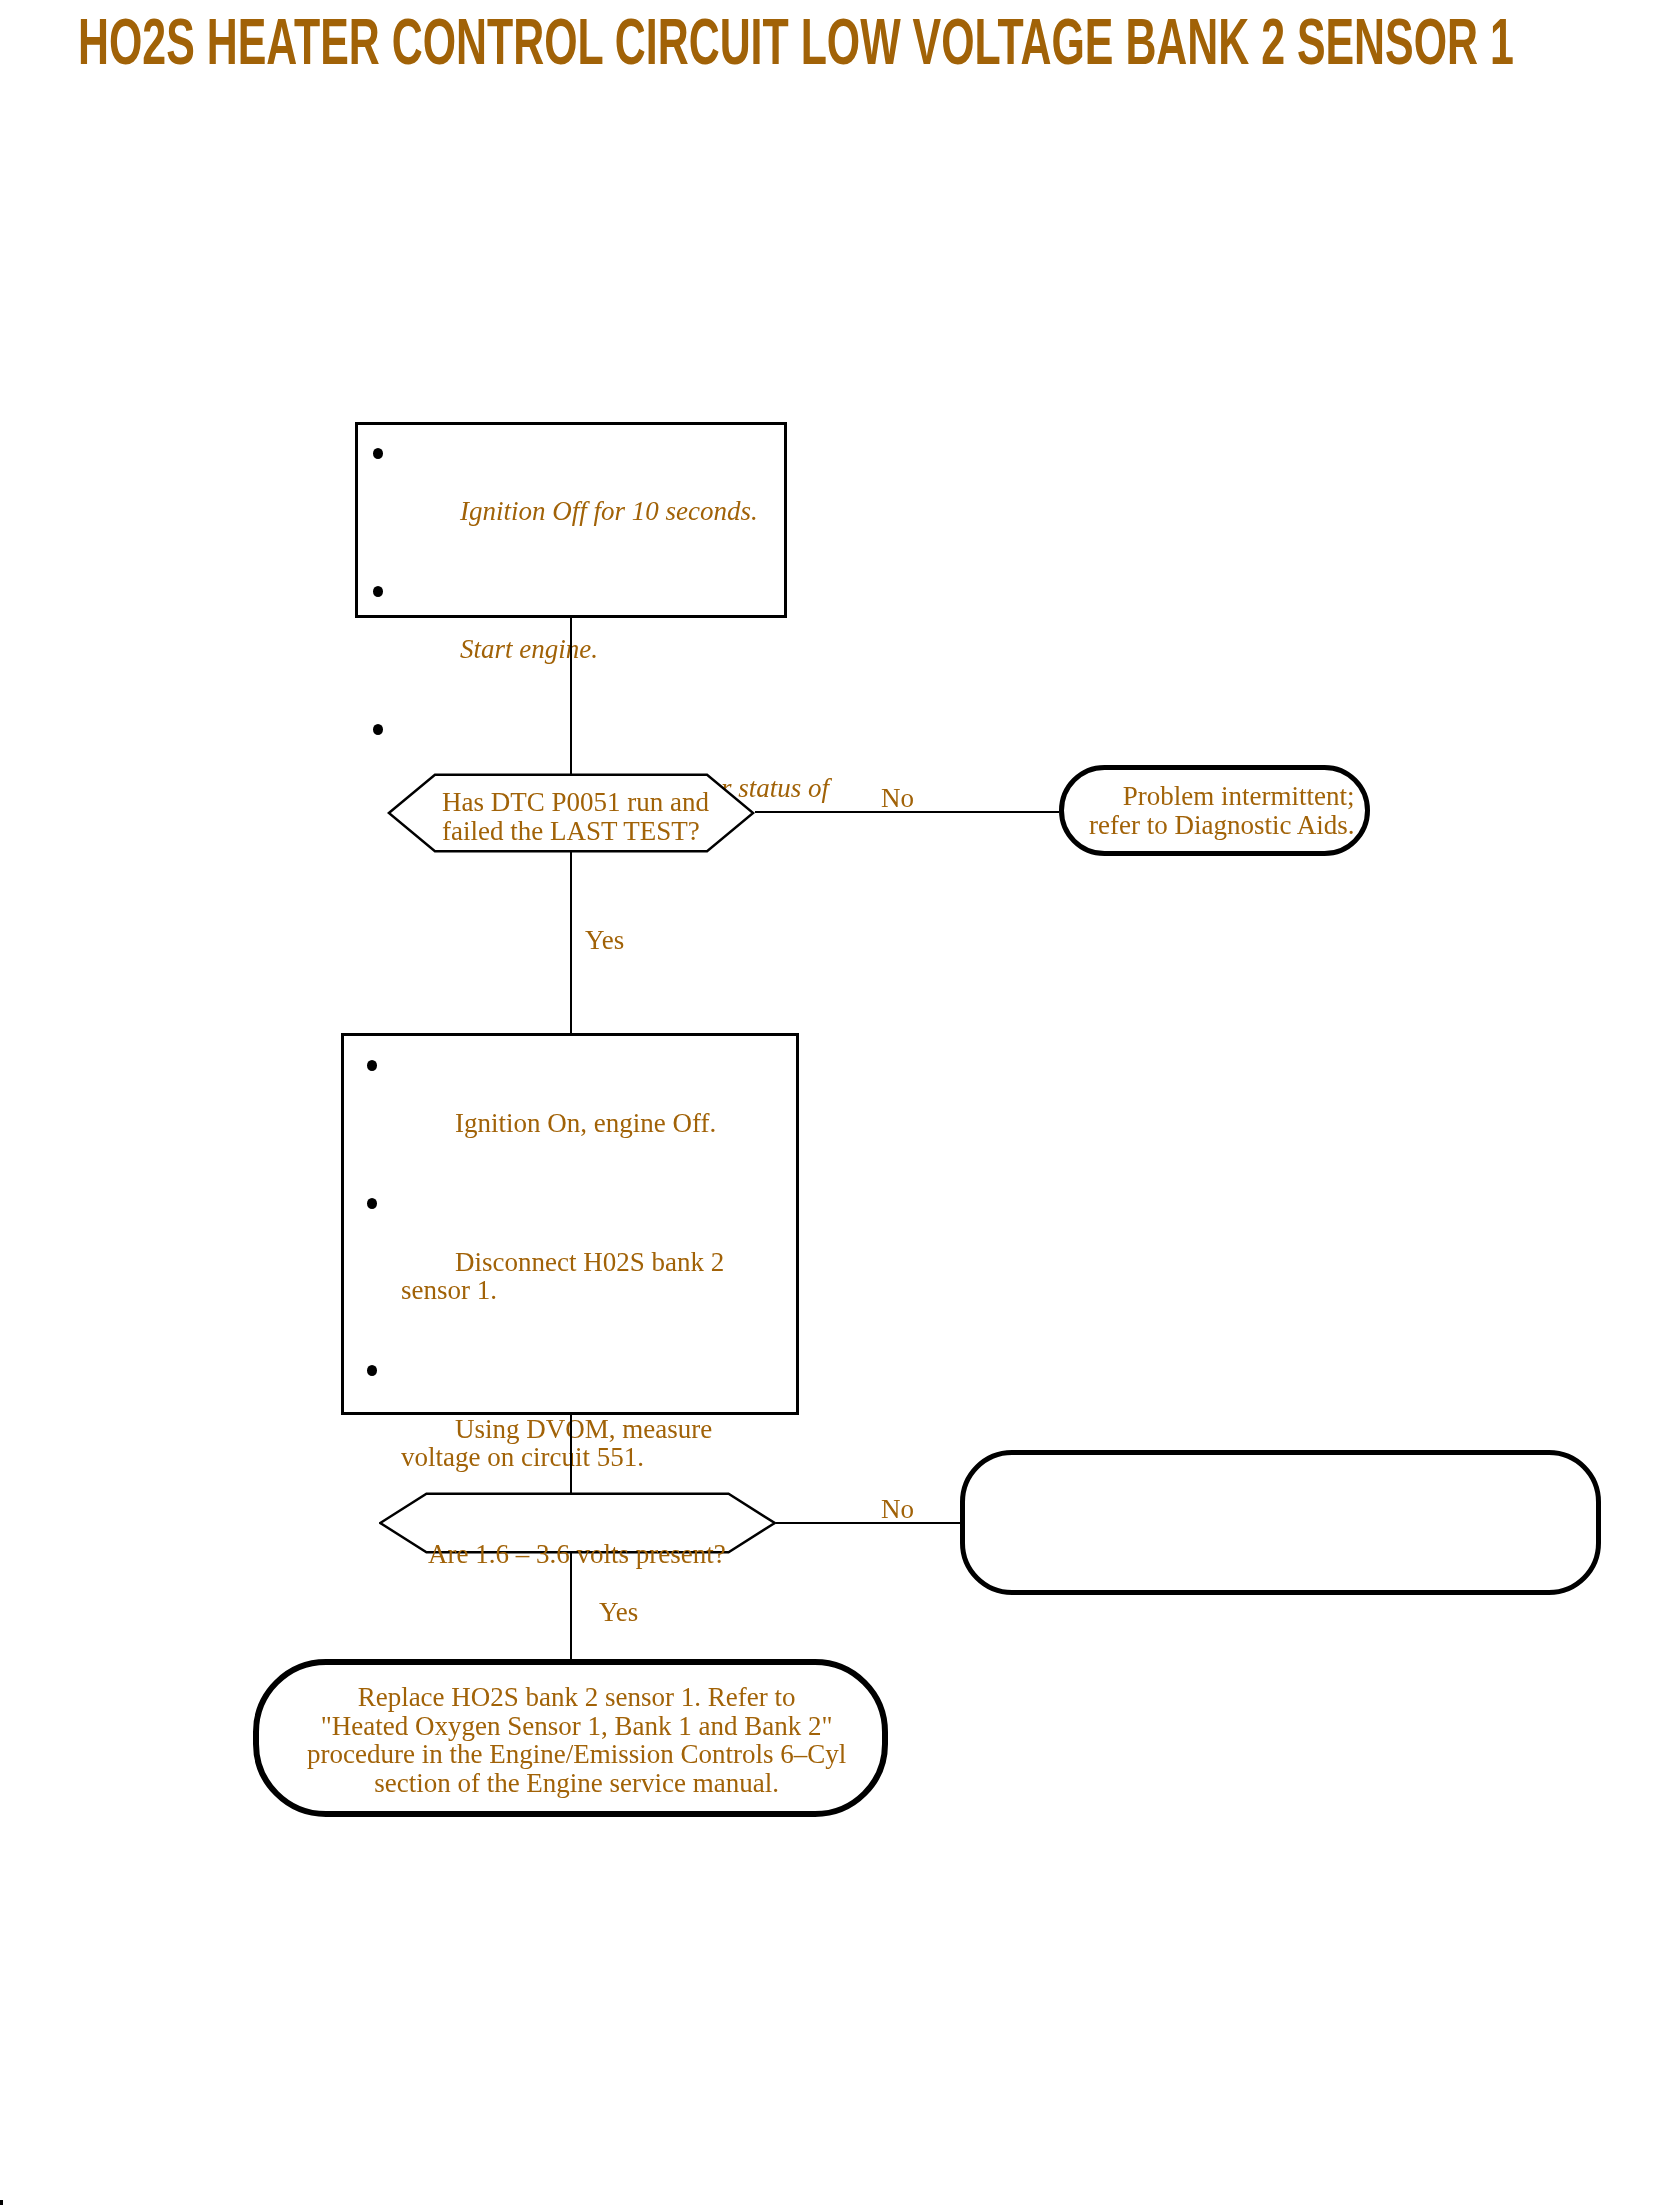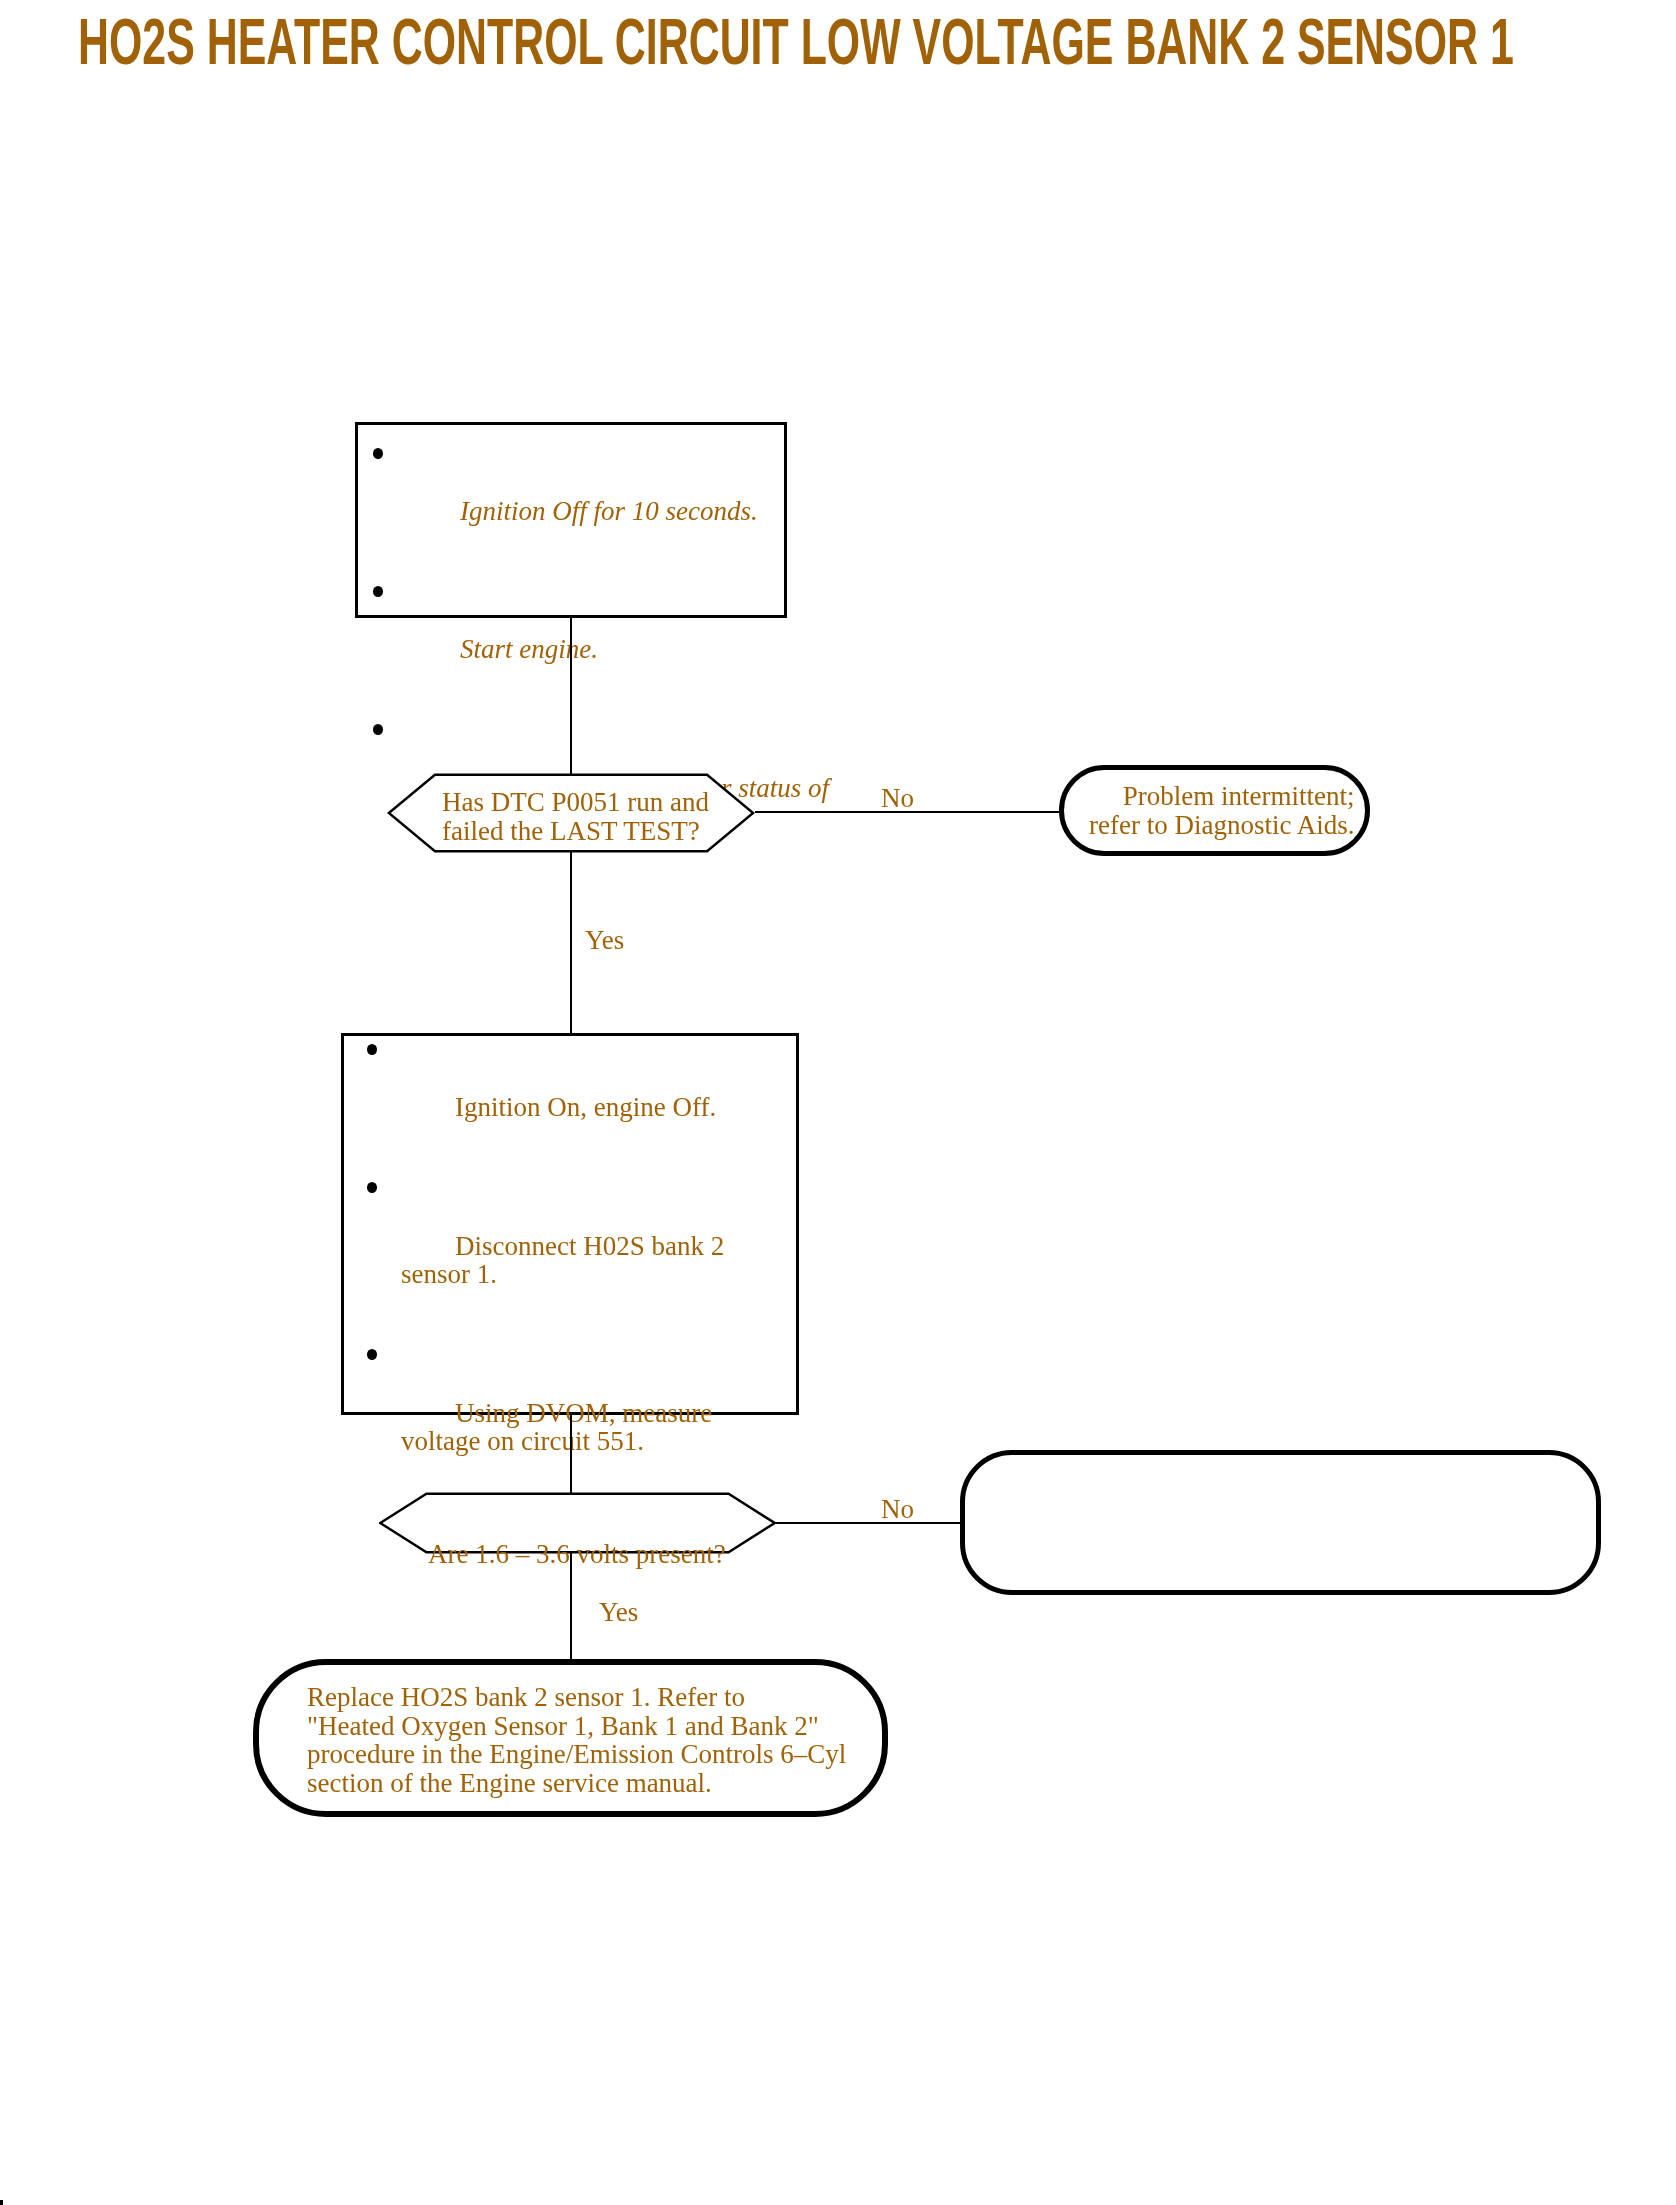--- a/index.html
+++ b/index.html
@@ -27,21 +27,21 @@
   .proc-box{
     position:absolute;
     border:3.6px solid #000;
     box-sizing:border-box;
     background:#fff;
   }
   #box1{left:355px;top:422px;width:432px;height:196px;font-style:italic;}
   #box2{left:341px;top:1033px;width:458px;height:382px;}
   .items{margin:0;padding:0;list-style:none;}
   #box1 .items{padding-top:14.6px;}
-  #box2 .items{}
+  #box2 .items{padding-top:16px;}
   .item{position:relative;margin:0 0 24px 0;line-height:28.6px;white-space:pre;}
   #box1 .item{padding-left:48px;}
   #box2 .item{padding-left:57px;margin-bottom:24px;}
   .bullet{
     position:absolute;
     top:8px;
     width:10.3px;height:11px;
     background:#000;
     border-radius:50%;
     display:inline-block;
@@ -156,21 +156,21 @@
 
   <div id="no2" class="edge-label">No</div>
   <div id="hline2" class="hline"></div>
 
   <div id="rbox2" class="terminal"></div>
 
   <div id="vline4" class="vline"></div>
   <div id="yes2" class="edge-label">Yes</div>
 
   <div id="rbox3" class="terminal"></div>
-  <div class="terminal-label" style="left:307px;top:1683px;">Replace HO2S bank 2 sensor 1. Refer to
+  <div class="terminal-label" style="left:307px;top:1683px;text-align:center;">Replace HO2S bank 2 sensor 1. Refer to
 "Heated Oxygen Sensor 1, Bank 1 and Bank 2"
 procedure in the Engine/Emission Controls 6–Cyl
 section of the Engine service manual.</div>
 
   <div class="speck"></div>
 
 </div>
 
 
 </body></html>

